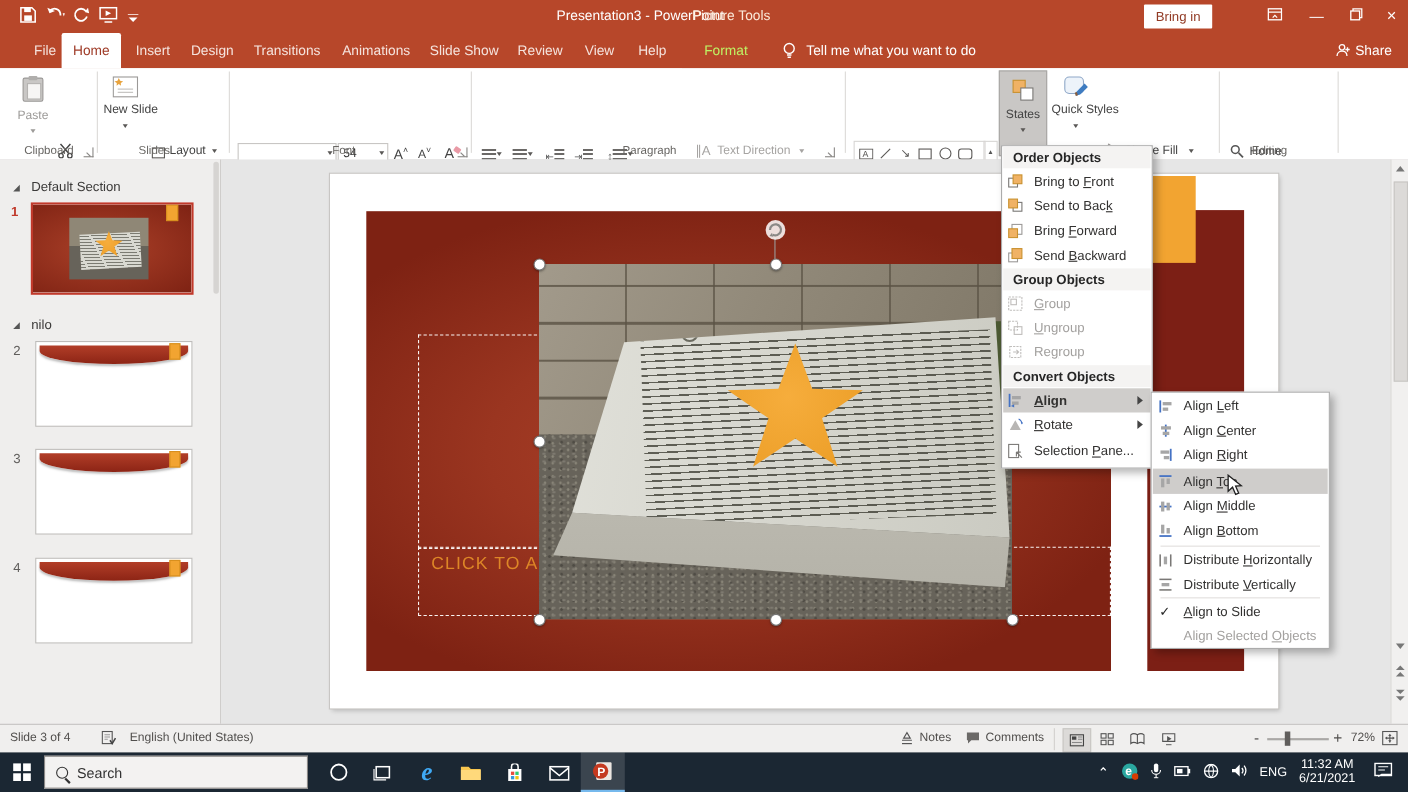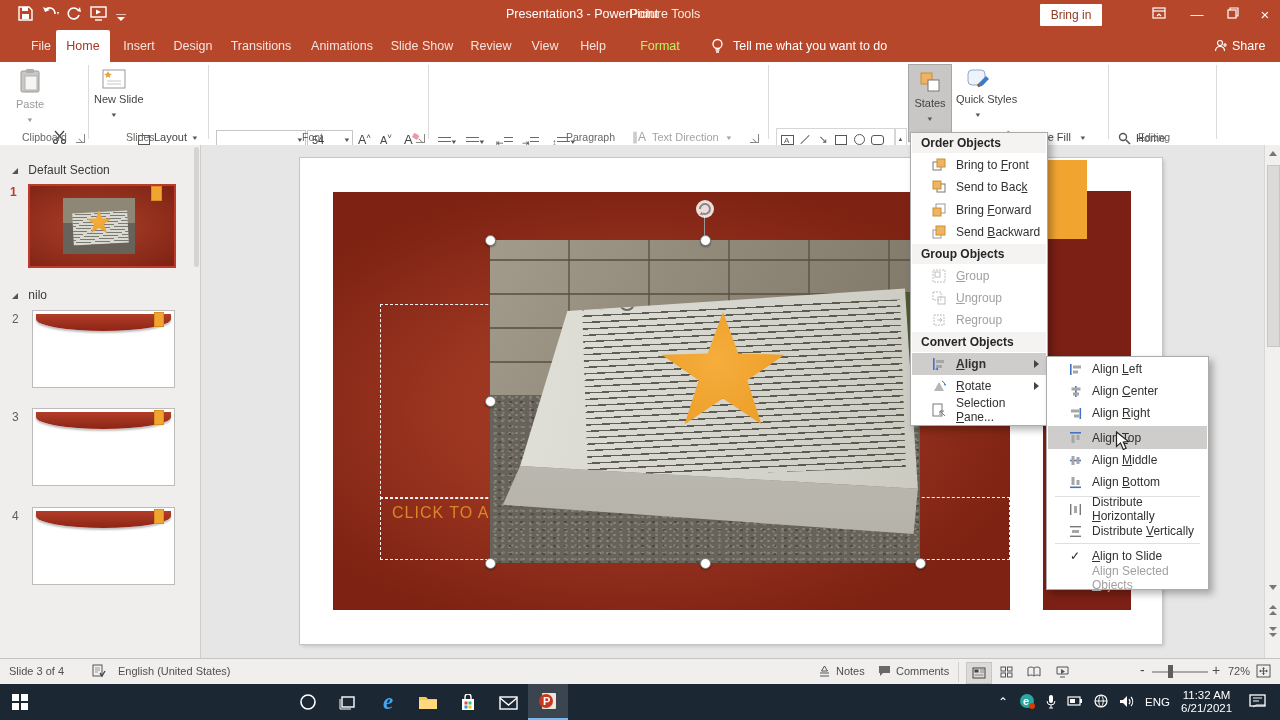--- a/index.html
+++ b/index.html
@@ -60,21 +60,21 @@
   .star{position:absolute;background:radial-gradient(circle at 45% 40%,#F6AD3C,#E99A22);
     clip-path:polygon(50% 0%,62% 34%,98% 35%,69% 56%,80% 92%,50% 71%,20% 92%,31% 56%,2% 35%,38% 34%);
     filter:drop-shadow(1px 2px 2px rgba(0,0,0,.3));z-index:6;}
   .vsb{position:absolute;left:1264px;top:145px;width:16px;height:513px;background:#F1F0EF;border-left:1px solid #DAD8D6;}
   .sbarrow{position:absolute;left:4px;width:0;height:0;border-left:4px solid transparent;border-right:4px solid transparent;}
   
   .menu{position:absolute;background:#fff;border:1px solid #ABABAB;box-shadow:4px 4px 7px rgba(0,0,0,.28);
     z-index:60;font-size:12px;color:#323130;}
   .mhead{position:absolute;left:1px;right:1px;height:20px;line-height:20px;font-weight:bold;
     padding-left:9px;background:#F4F3F2;color:#262626;}
-  .mrow{position:absolute;left:1px;right:1px;height:22px;display:flex;align-items:center;padding-left:19px;gap:9px;}
+  .mrow{position:absolute;left:1px;right:1px;height:22px;display:flex;align-items:center;padding-left:3px;gap:9px;}
   .mrow.hl{background:#CFCDCB;}
   .mrow.dis{color:#A3A19F;}
   .subarrow{position:absolute;right:7px;width:0;height:0;border-top:4px solid transparent;border-bottom:4px solid transparent;border-left:5px solid #444;}
   .mico{width:16px;height:16px;display:inline-flex;align-items:center;justify-content:center;flex:none;}
   
   .statusbar{position:absolute;left:0;top:658px;width:1280px;height:26px;background:#F0EFEE;border-top:1px solid #C6C4C2;
     font-size:11px;color:#514F4D;}
   .sb-item{position:absolute;top:6px;white-space:nowrap;}
   .viewbtn{position:absolute;top:3px;width:24px;height:20px;display:flex;align-items:center;justify-content:center;}
   .viewbtn.on{background:#DCDAD8;border:1px solid #C8C6C4;}
@@ -830,20 +830,24 @@
 
   <div class="taskbar">
     <span class="tb-ico" style="left:0">
       <span class="winlogo">
           <span></span>
           <span></span>
           <span></span>
           <span></span>
         </span>
     </span>
+    <div class="searchbox">
+      <span class="mag"></span>
+      <span>Search</span>
+    </div>
     <span class="tb-ico" style="left:288px">
       <svg width="18" height="18">
           <circle cx="9" cy="9" r="7" fill="none" stroke="#fff" stroke-width="1.6"></circle>
         </svg>
     </span>
     <span class="tb-ico" style="left:328px">
       <svg width="18" height="16">
           <rect x="3" y="3" width="12" height="10" fill="none" stroke="#fff" stroke-width="1.4"></rect>
           <path d="M1 5v10h11" stroke="#fff" fill="none"></path>
         </svg>

